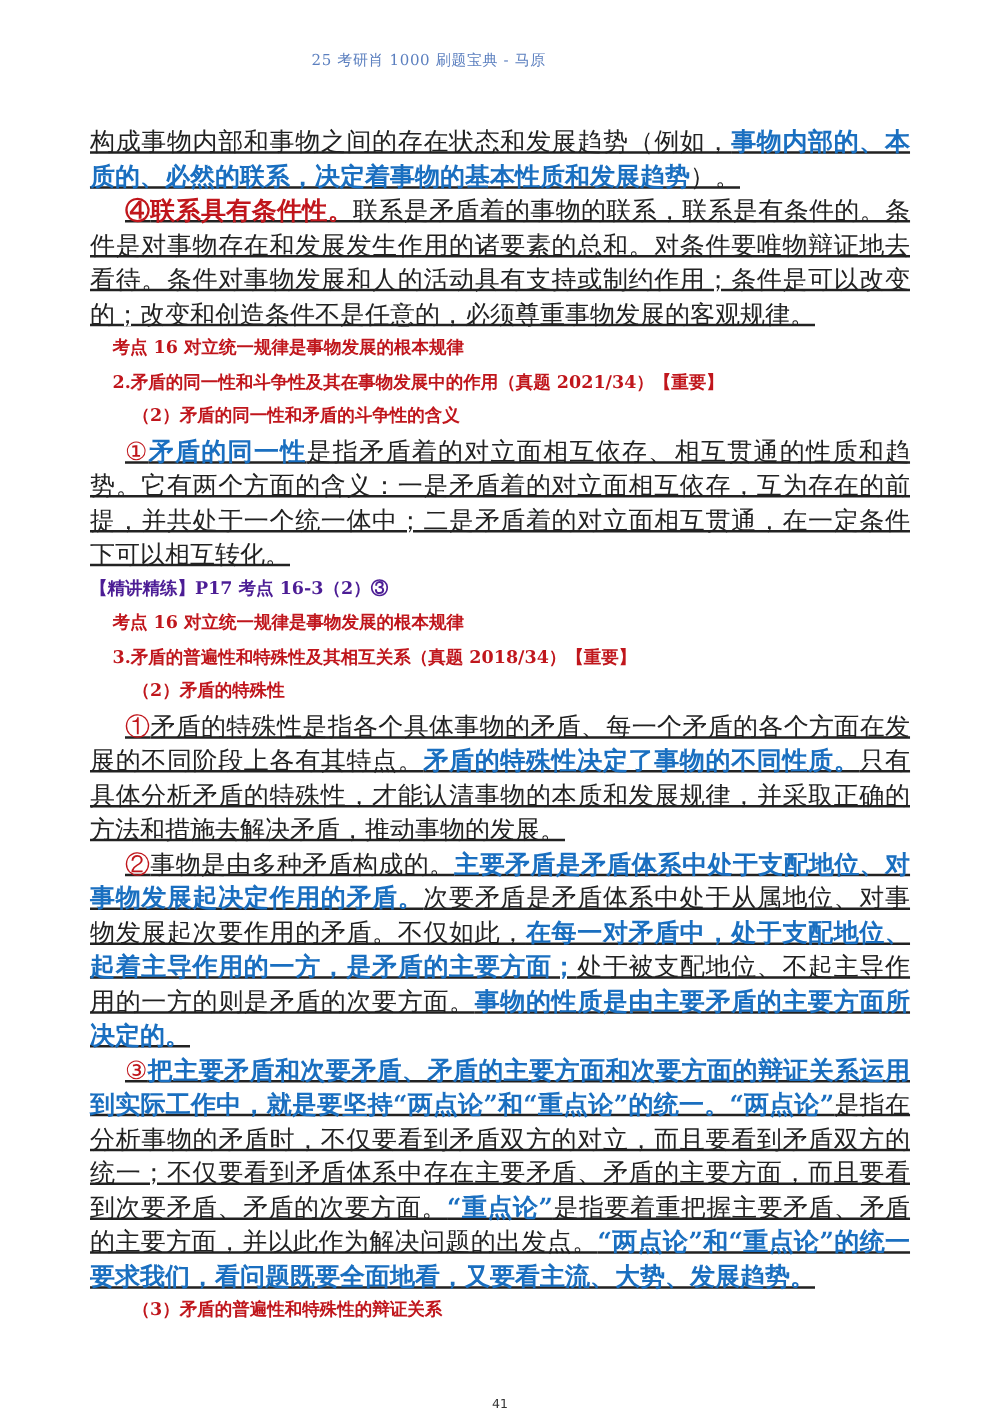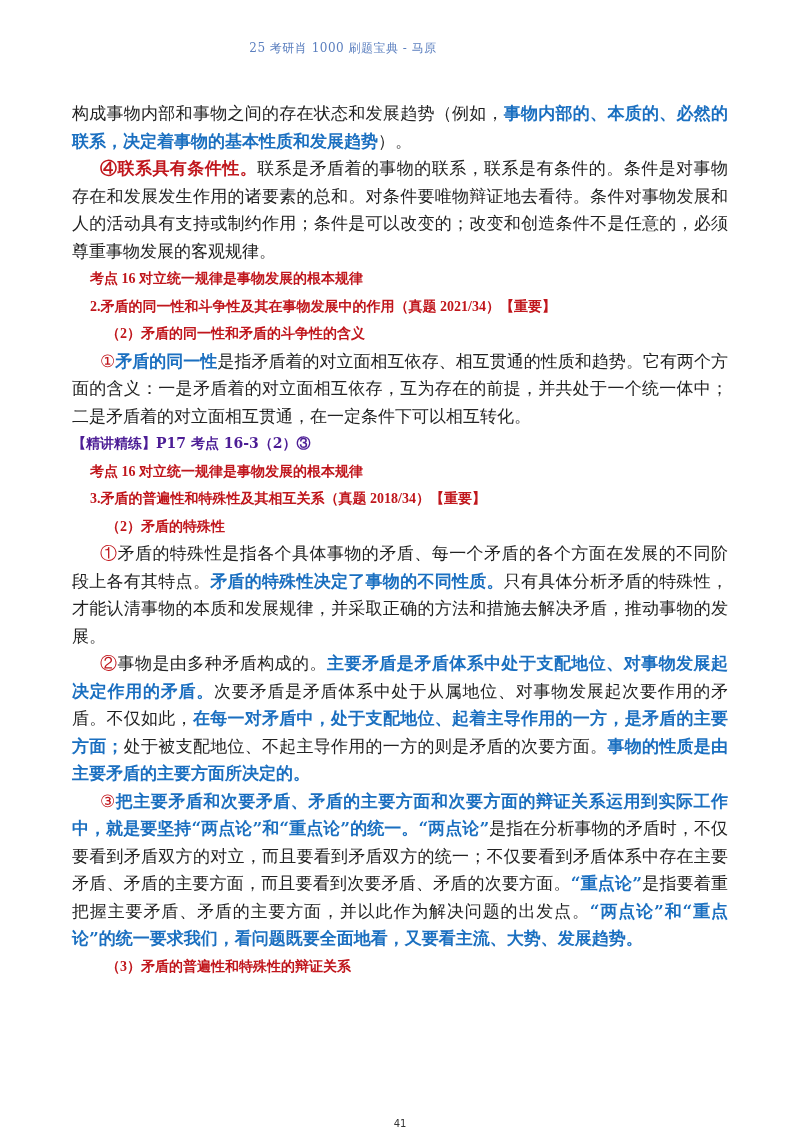--- a/index.html
+++ b/index.html
@@ -1,23 +1,23 @@
 <!DOCTYPE html>
 <html><head>
 <meta charset="utf-8">
 <style>
   html, body { margin:0; padding:0; background:#ffffff; }
   body { width:800px; height:1132px; position:relative; overflow:hidden;
          font-family:"DejaVu Serif", "Liberation Serif", serif; color:#222; }
   .header { position:absolute; top:40px; left:0; width:686px; text-align:center;
             font-size:12px; color:#5b7fbf; letter-spacing:0.5px; }
   .content { position:absolute; top:100px; left:72px; width:656px; }
-  .p { font-size:17px; line-height:27.5px; margin:0; text-align:justify; }
+  .p { font-size:20px; line-height:27.5px; margin:0; text-align:justify;text-decoration:underline; }
   .indent { text-indent:28px; }
-  .h { font-size:14px; line-height:27.5px; margin:0; font-weight:bold; color:#c0161c;font-family:Liberation Serif, serif; }
+  .h { font-size:14px; line-height:27.5px; margin:0; font-weight:bold; color:#c0161c; }
   .h1 { padding-left:18px; }
   .h2 { padding-left:34px; font-weight:bold; }
   .ref { font-size:14px; line-height:27.5px; margin:0; font-weight:bold; color:#4c1d95; }
   .blue { color:#1a6fc0; font-weight:bold; }
   .red { color:#c0161c; font-weight:bold; }
   .num { color:#c0161c; font-weight:normal; }
   .footer { position:absolute; top:1118px; left:0; width:800px; text-align:center;
             font-size:10px; color:#333; font-family:"DejaVu Sans", sans-serif; }
 </style>
 </head>

